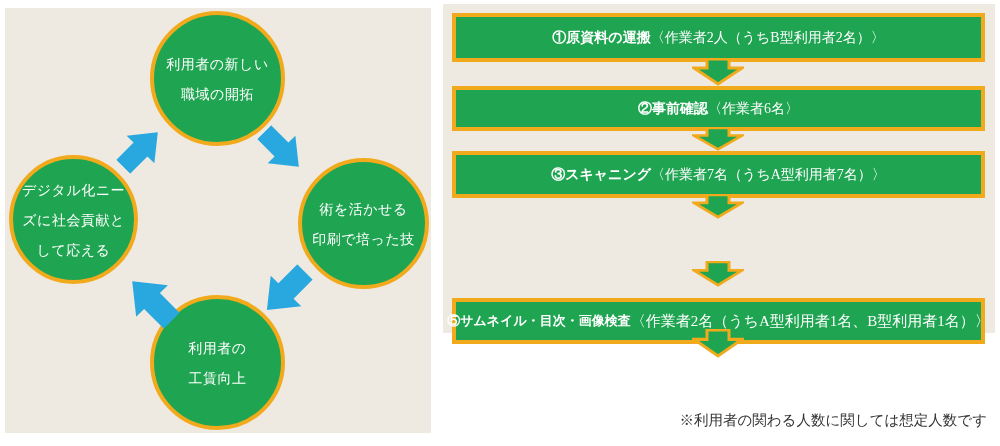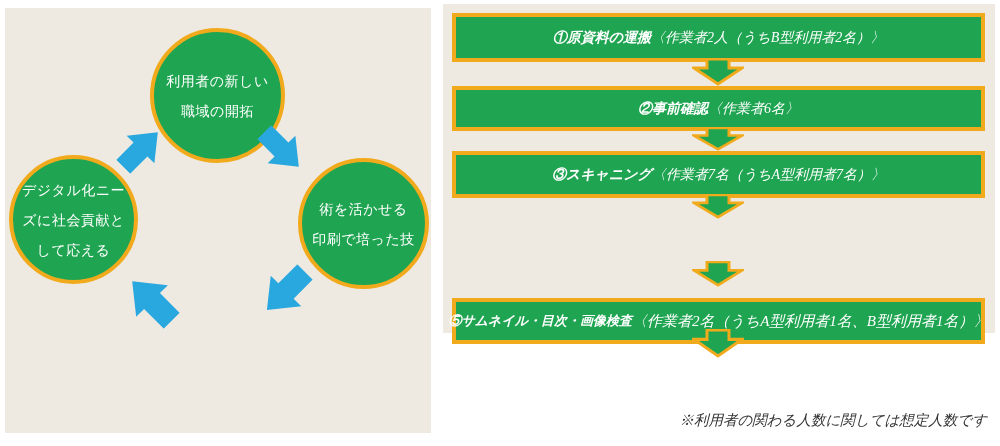--- a/index.html
+++ b/index.html
@@ -16,33 +16,33 @@
 
   
   .cycle-panel{position:absolute;left:5px;top:8px;width:426px;height:425px;
     background:var(--cream);}
   .circle{position:absolute;border-radius:50%;
     background:var(--green);border:4px solid var(--yellow);
     display:flex;flex-direction:column;align-items:center;justify-content:center;
     color:#ffffff;font-size:14px;line-height:30px;text-align:center;
     font-family:"Liberation Sans", sans-serif;letter-spacing:0.5px;}
   .circle span{display:block;white-space:nowrap;}
-  .c-top{left:145px;top:20px;width:135px;height:135px;}
+  .c-top{left:145px;top:3px;width:135px;height:135px;}
   .c-right{left:293px;top:150px;width:131px;height:131px;}
   .c-left{left:4px;top:147px;width:129px;height:129px;}
   .c-bottom{left:145px;top:287px;width:135px;height:135px;}
   .cyc-arrow{position:absolute;}
   .a-upright{left:111px;top:117px;width:49px;height:49px;transform:rotate(-45deg);}
   .a-downright{left:252px;top:117px;width:49px;height:49px;transform:rotate(45deg);}
   .a-downleft{left:254px;top:256px;width:54px;height:54px;transform:rotate(135deg);}
   .a-upleft{left:119px;top:265px;width:56px;height:56px;transform:rotate(-135deg);}
 
   
   .flow-panel{position:absolute;left:443px;top:4px;width:552px;height:329px;
-    background:var(--cream);font-style:italic;}
+    background:var(--cream);}
   .step{position:absolute;left:9px;width:533px;
     background:var(--green);border:4px solid var(--yellow);
     display:flex;align-items:center;justify-content:center;
     color:#ffffff;white-space:nowrap;}
   .step .t{font-family:"Liberation Sans", sans-serif;font-weight:bold;font-size:14px;}
   .step .d{font-family:"Liberation Serif", serif;font-size:14px;}
   .s1{top:9px;height:49px;}
   .s2{top:82px;height:45px;justify-content:center;}
   .s3{top:147px;height:47px;}
   .s4{top:215px;height:46px;}
@@ -76,20 +76,24 @@
       <span>術を活かせる</span>
       <span>印刷で培った技</span>
     </div>
 
     <div class="circle c-left">
       <span>デジタル化ニー</span>
       <span>ズに社会貢献と</span>
       <span>して応える</span>
     </div>
 
+    <div class="circle c-bottom">
+      <span>利用者の</span>
+      <span>工賃向上</span>
+    </div>
 
     <svg class="cyc-arrow a-upright" viewBox="0 0 100 100" preserveAspectRatio="none">
       <polygon points="0,30 50,30 50,10 100,50 50,90 50,70 0,70" style="fill:var(--blue);"></polygon>
     </svg>
     <svg class="cyc-arrow a-downright" viewBox="0 0 100 100" preserveAspectRatio="none">
       <polygon points="0,30 50,30 50,10 100,50 50,90 50,70 0,70" style="fill:var(--blue);"></polygon>
     </svg>
     <svg class="cyc-arrow a-downleft" viewBox="0 0 100 100" preserveAspectRatio="none">
       <polygon points="0,30 50,30 50,10 100,50 50,90 50,70 0,70" style="fill:var(--blue);"></polygon>
     </svg>

